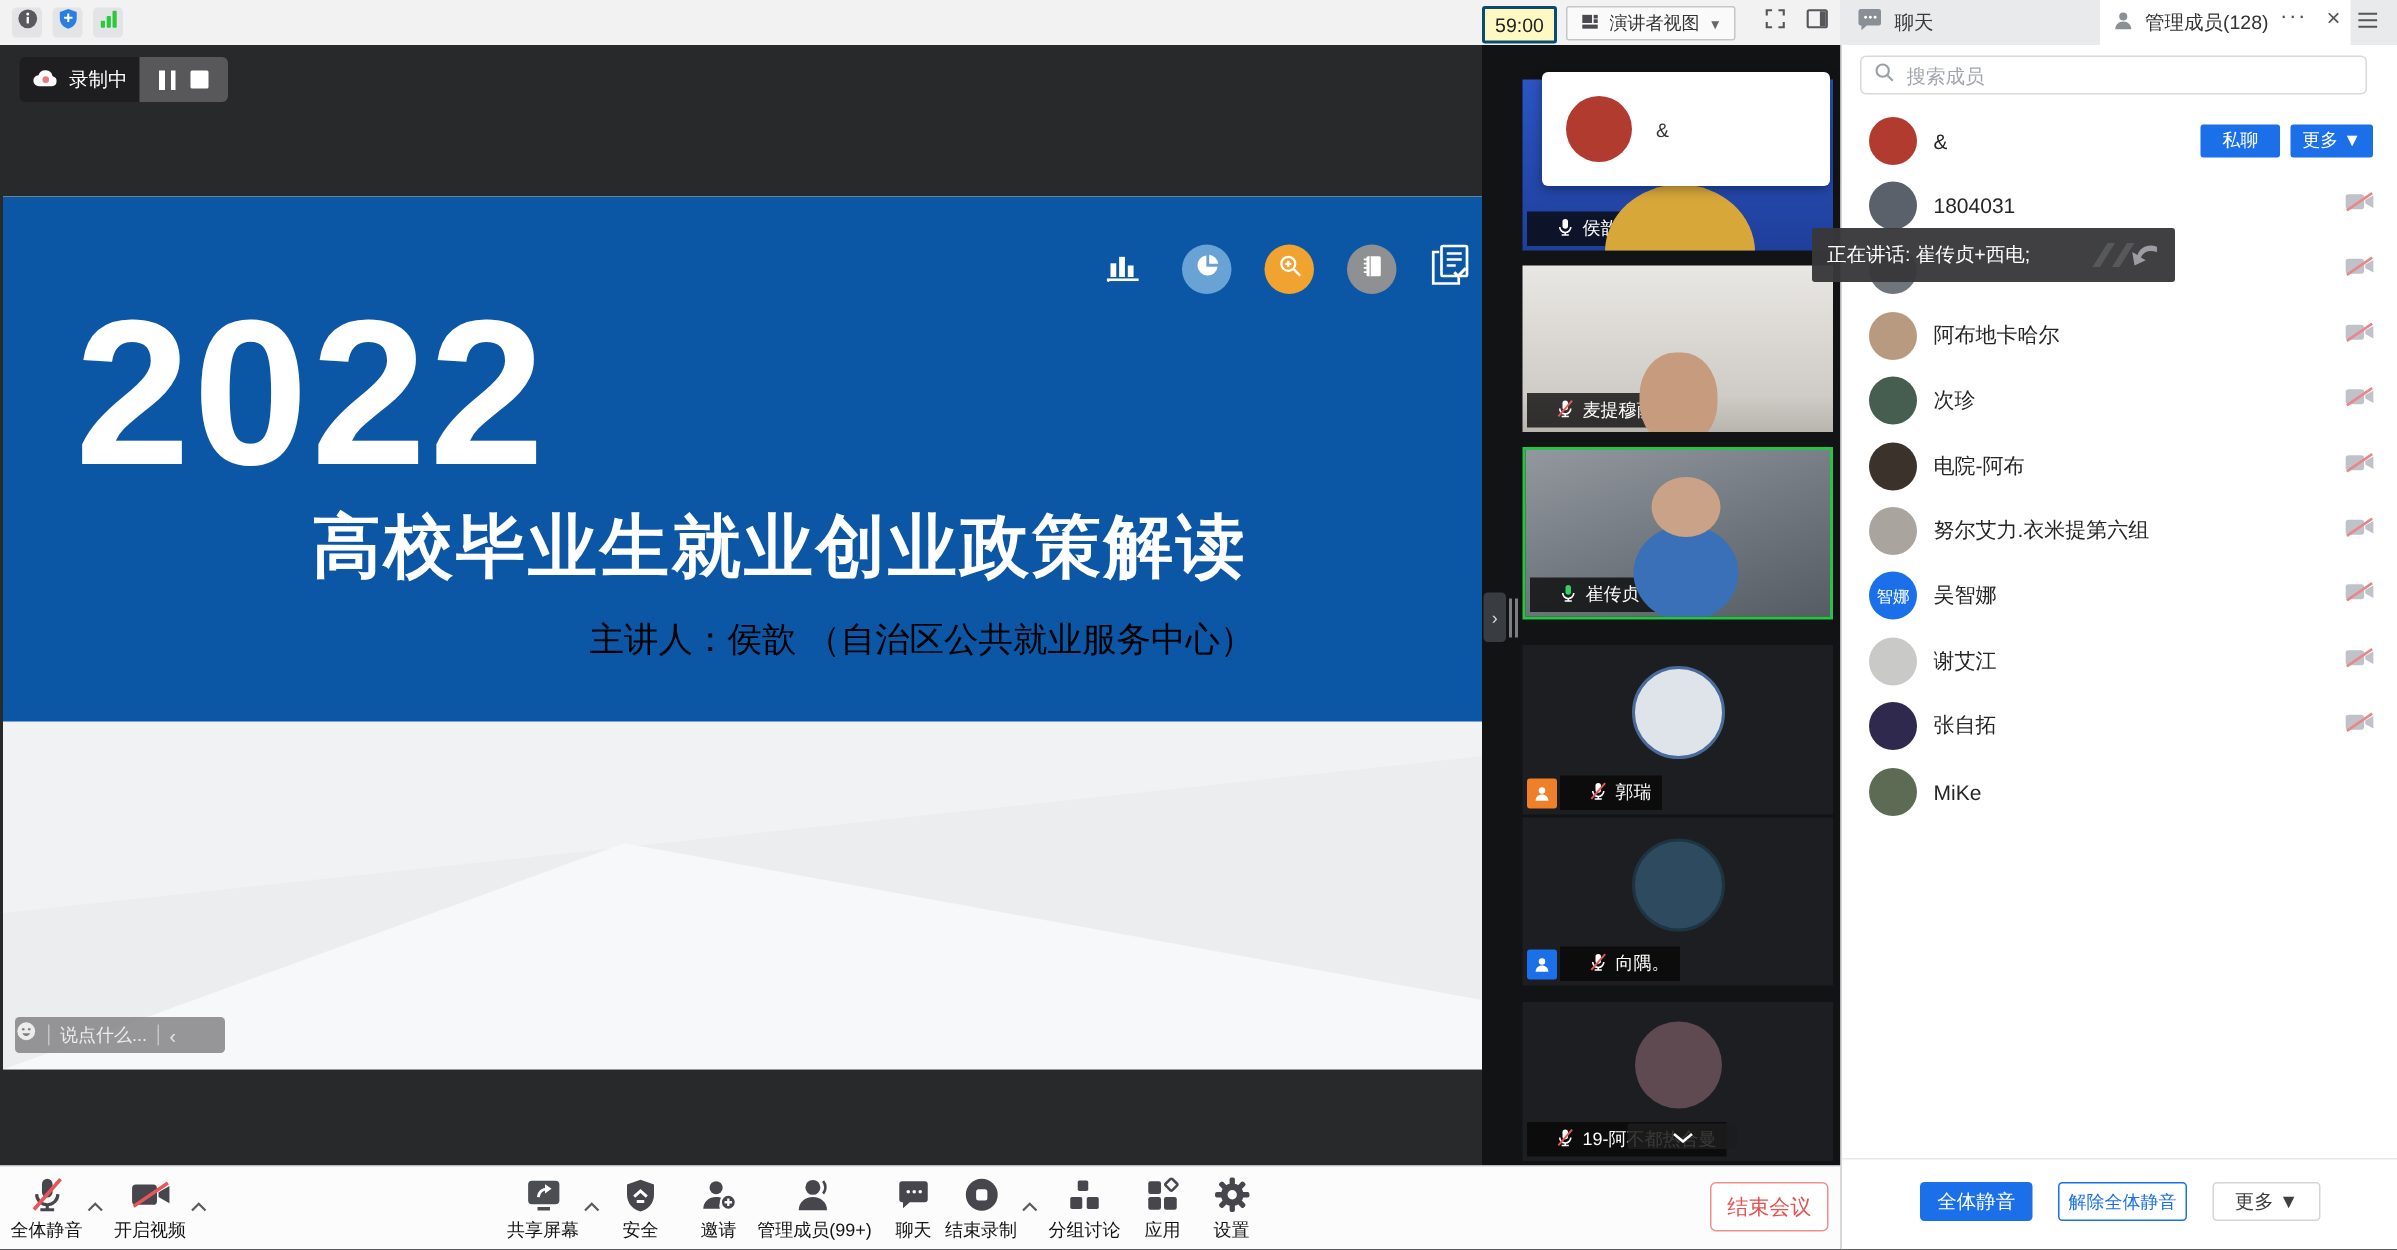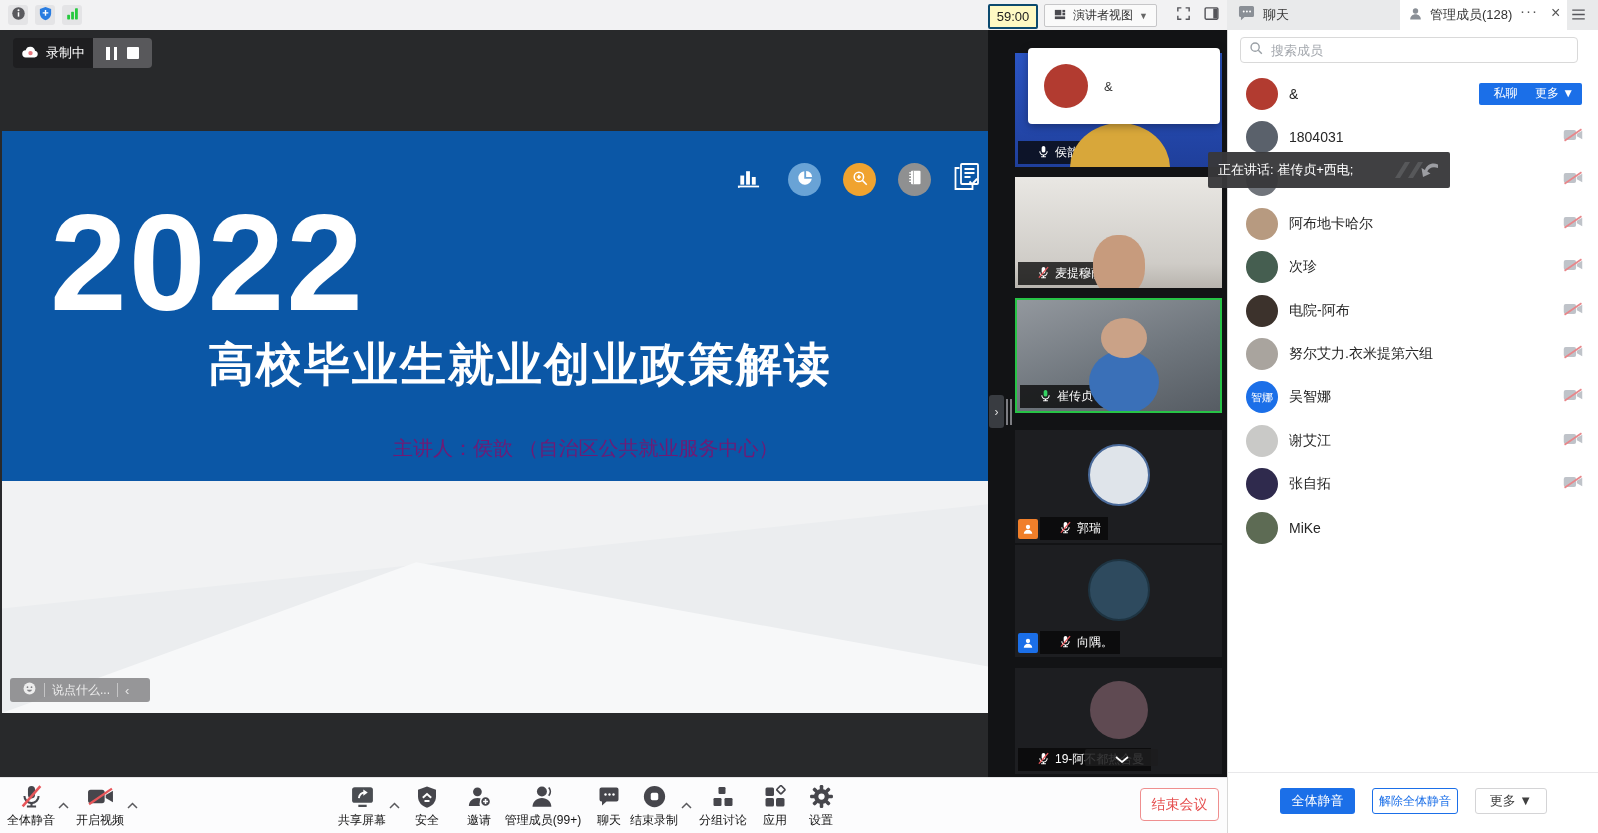--- a/index.html
+++ b/index.html
@@ -44,34 +44,34 @@
   #maindark{left:0;top:30px;width:1227px;height:747px;background:#28292b;}
   #stripbg{left:988px;top:30px;width:239px;height:747px;background:#121315;}
   #slide{left:2px;top:131px;width:986px;height:582px;background:#f1f2f3;overflow:hidden;}
   #slide-blue{left:0;top:0;width:986px;height:350px;background:#0b57a6;}
   .poly1{left:0;top:350px;width:986px;height:232px;background:#ebedef;
          clip-path:polygon(0 55%,100% 10%,100% 100%,0 100%);}
   .poly2{left:0;top:350px;width:986px;height:232px;background:#f7f8f9;
          clip-path:polygon(0 100%,42% 35%,100% 80%,100% 100%);}
   #slide-year{left:48px;top:52px;font-size:138px;font-weight:bold;color:#fff;letter-spacing:2px;}
   #slide-title{left:206px;top:203px;font-size:46px;font-weight:bold;color:#fff;letter-spacing:2px;}
-  #slide-speaker{left:391px;top:280px;font-size:20px;color:#701a75;margin-top:24px;}
+  #slide-speaker{left:391px;top:280px;font-size:23px;color:#000000;}
   .deco-circle{top:32px;width:33px;height:33px;border-radius:50%;display:flex;align-items:center;justify-content:center;}
   
   #recpill{left:13px;top:38px;height:30px;display:flex;}
   #recpill .seg1{width:80px;background:rgba(28,28,30,.85);border-radius:4px 0 0 4px;display:flex;
                  align-items:center;gap:6px;padding-left:8px;color:#fff;font-size:13px;box-sizing:border-box;}
   #recpill .seg2{width:59px;background:rgba(92,92,96,.92);border-radius:0 4px 4px 0;display:flex;
                  align-items:center;justify-content:center;gap:10px;}
   .pausebars{display:flex;gap:4px;}
   .pausebars span{width:3.5px;height:13px;background:#fff;display:block;}
   .stopsq{width:12px;height:12px;background:#fff;border-radius:1px;}
   
   #chatpill{left:10px;top:678px;width:140px;height:24px;background:rgba(128,128,130,.82);border-radius:3px;
-            display:flex;align-items:center;gap:7px;padding:0 12px;box-sizing:border-box;}
+            display:flex;align-items:center;gap:7px;padding:0 0;box-sizing:border-box;}
   .vline{width:1px;height:14px;background:rgba(255,255,255,.45);}
   #chatpill .ph{font-size:12px;color:#ececec;}
   #chatpill .col{font-size:13px;color:#e6e6e6;}
   
   #expandtab{left:989px;top:395px;width:15px;height:33px;background:#393c41;border-radius:3px;color:#dcdcdc;
              font-size:12px;display:flex;align-items:center;justify-content:center;}
   .hline{top:399px;width:1.5px;height:26px;background:#7d7d82;}
   
   .tile{position:absolute;left:1015px;width:207px;background:#1d1e21;box-sizing:border-box;overflow:hidden;}
   .tile.active{border:2px solid #27c346;}
@@ -381,21 +381,21 @@
   <span id="ic-search"><svg width="14" height="14" viewBox="0 0 24 24" fill="none" stroke="#9aa0a6" stroke-width="2.4">
         <circle cx="10.5" cy="10.5" r="7"></circle>
         <path d="M16 16l6 6"></path>
       </svg></span>
   <input placeholder="搜索成员" style="">
 </div>
 <div id="mrows" class="abs">
     <div class="mrow">
       <div class="mavatar" style="background: rgb(178, 59, 48);"></div>
       <div class="mname">&amp;</div>
-      <button class="hoverbtn" style="right: 66px; width: 53px; background: rgb(27, 111, 232);">私聊</button>
+      <button class="hoverbtn" style="right: 78px; width: 53px; background: rgb(27, 111, 232);">私聊</button>
       <button class="hoverbtn" style="right: 16px; width: 55px; background: rgb(27, 111, 232);">更多 ▼</button>
     </div>
     <div class="mrow">
       <div class="mavatar" style="background: rgb(90, 97, 107);"></div>
       <div class="mname">1804031</div>
       <span class="mcam"><svg width="20" height="14" viewBox="0 0 26 18">
           <rect x="1" y="2.5" width="16" height="13" rx="2.5" fill="#bfc3c9"></rect>
           <path d="M18 7.5l7-4v11l-7-4z" fill="#bfc3c9"></path>
           <line x1="2" y1="16.5" x2="24" y2="1.5" stroke="#e8868a" stroke-width="2.2"></line>
         </svg></span>

